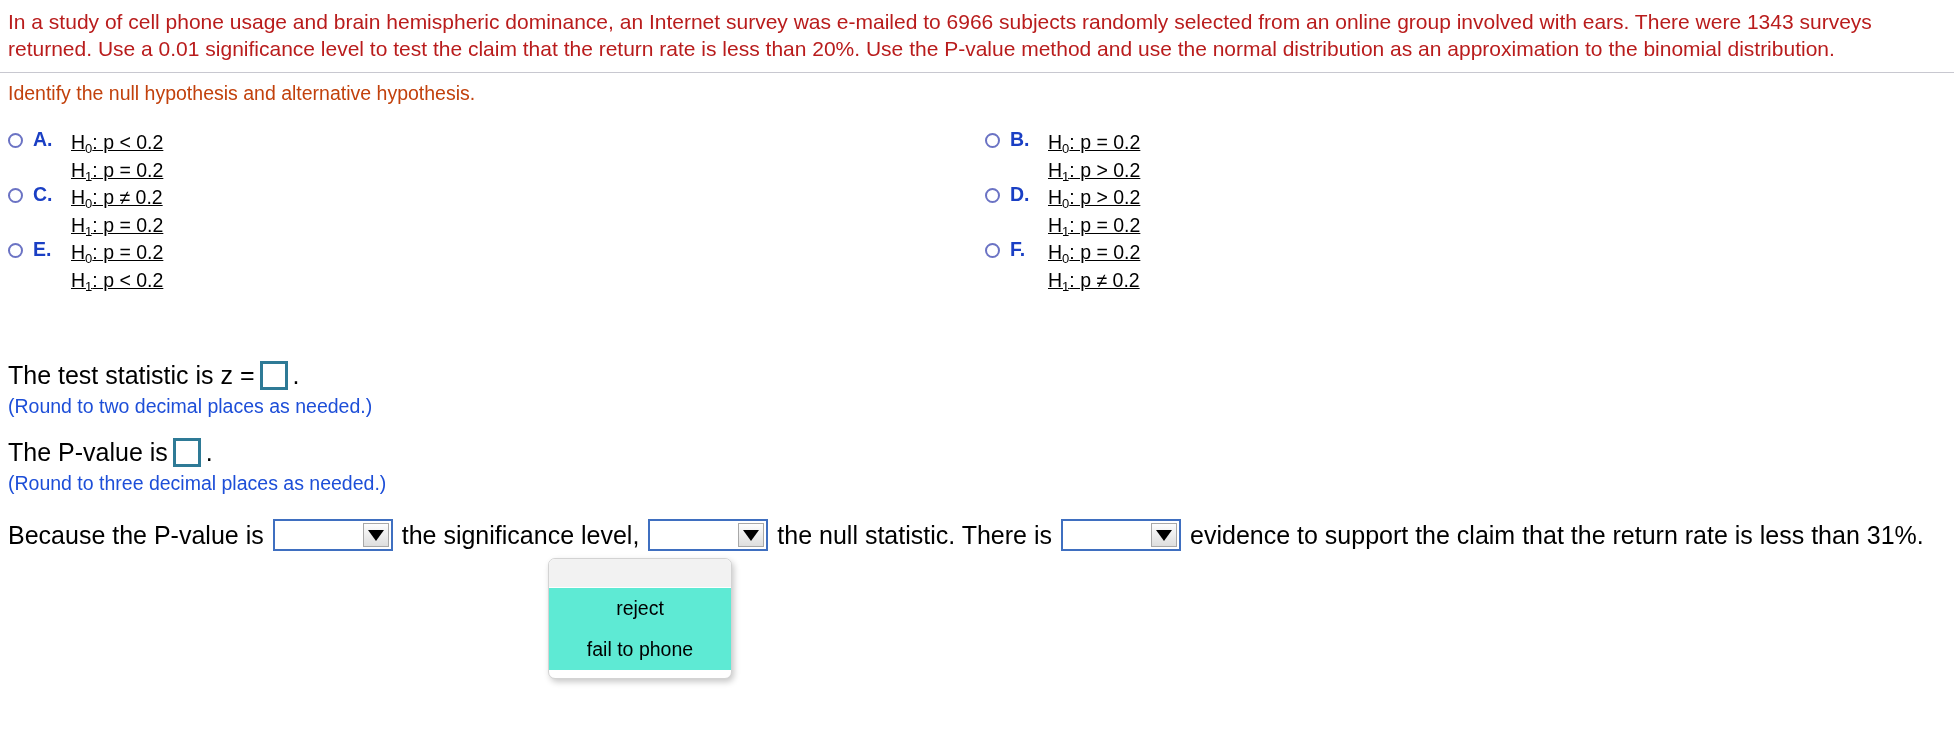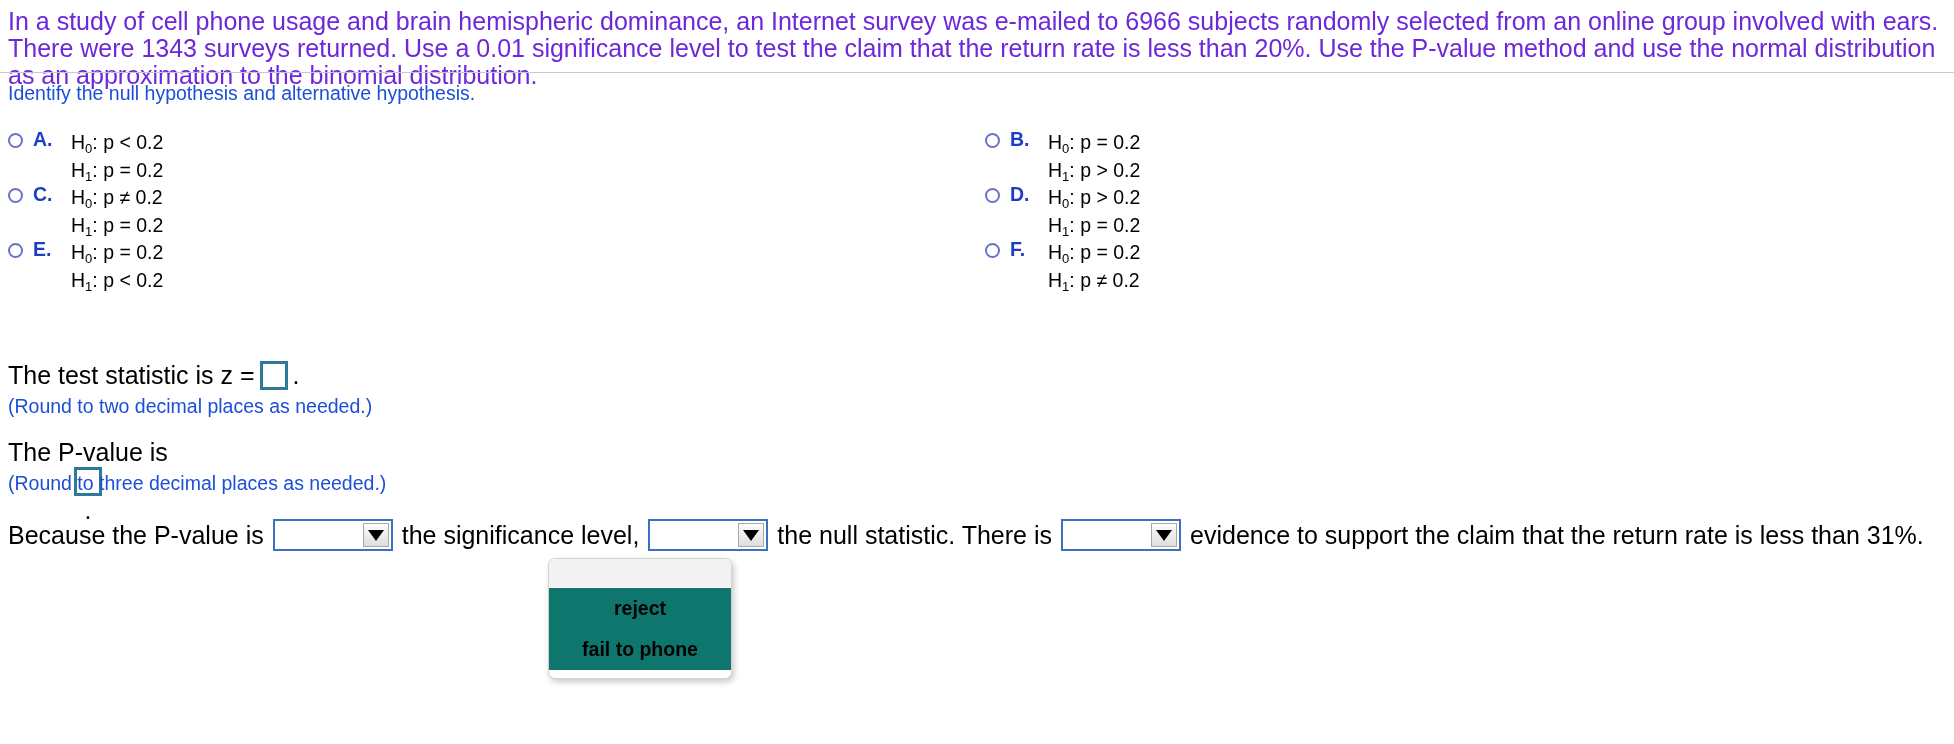--- a/index.html
+++ b/index.html
@@ -15,40 +15,40 @@
     overflow: hidden;
     position: relative;
   }
 
   
   .problem-statement {
     position: absolute;
     left: 8px;
     top: 8px;
     width: 1938px;
-    font-size: 25px;
+    font-size: 21px;
     line-height: 27px;
-    color: #6d28d9;
+    color: #b91c1c;
   }
 
   .divider {
     position: absolute;
     left: 0;
     top: 72px;
     width: 1954px;
     height: 1px;
     background: #c8c8d0;
   }
 
   .prompt-line {
     position: absolute;
     left: 8px;
     top: 82px;
     font-size: 19.5px;
-    color: #1d4ed8;
+    color: #c2410c;
   }
 
   
   .options {
     position: absolute;
     left: 0;
     top: 128px;
     width: 1954px;
     height: 200px;
   }
@@ -73,20 +73,21 @@
     font-size: 19.5px;
     margin-left: 10px;
     width: 30px;
     flex: none;
   }
   .opt-body {
     margin-left: 8px;
     font-size: 19.5px;
     line-height: 28px;
     white-space: nowrap;
+    text-decoration: underline;
   }
   .hyp-line {
     display: block;
     height: 28px;
   }
   sub {
     font-size: 13px;
     vertical-align: baseline;
     position: relative;
     top: 4px;
@@ -177,23 +178,22 @@
   .dd-blank {
     height: 28px;
     background: #f2f2f2;
     border-bottom: 1px solid #ffffff;
   }
   .dd-item {
     text-align: center;
     font-size: 19.5px;
     color: #000;
     padding: 9px 0;
-    background: #0f766e;
+    background: #5eead4;
     cursor: default;
-    font-weight: bold;
   }
 </style>
 </head>
 <body>
 
 <div class="problem-statement">In a study of cell phone usage and brain hemispheric dominance, an Internet survey was e-mailed to 6966 subjects randomly selected from an online group involved with ears. There were 1343 surveys returned. Use a 0.01 significance level to test the claim that the return rate is less than 20%. Use the P-value method and use the normal distribution as an approximation to the binomial distribution.</div>
 
 <div class="divider"></div>
 
 <div class="prompt-line">Identify the null hypothesis and alternative hypothesis.</div>
@@ -256,21 +256,21 @@
 
 </div>
 
 <div class="answer-row" style="top:361px;">
   <span>The test statistic is z =</span>
   <span class="answer-box"></span>
   <span>.</span>
 </div>
 <div class="hint" style="top:395px;">(Round to two decimal places as needed.)</div>
 
-<div class="answer-row" style="top:438px;flex-direction:column;">
+<div class="answer-row" style="top:438px;">
   <span>The P-value is</span>
   <span class="answer-box"></span>
   <span>.</span>
 </div>
 <div class="hint" style="top:472px;">(Round to three decimal places as needed.)</div>
 
 <div class="conclusion">
   <span class="txt">Because the P-value is</span>
 
   <span class="select">

